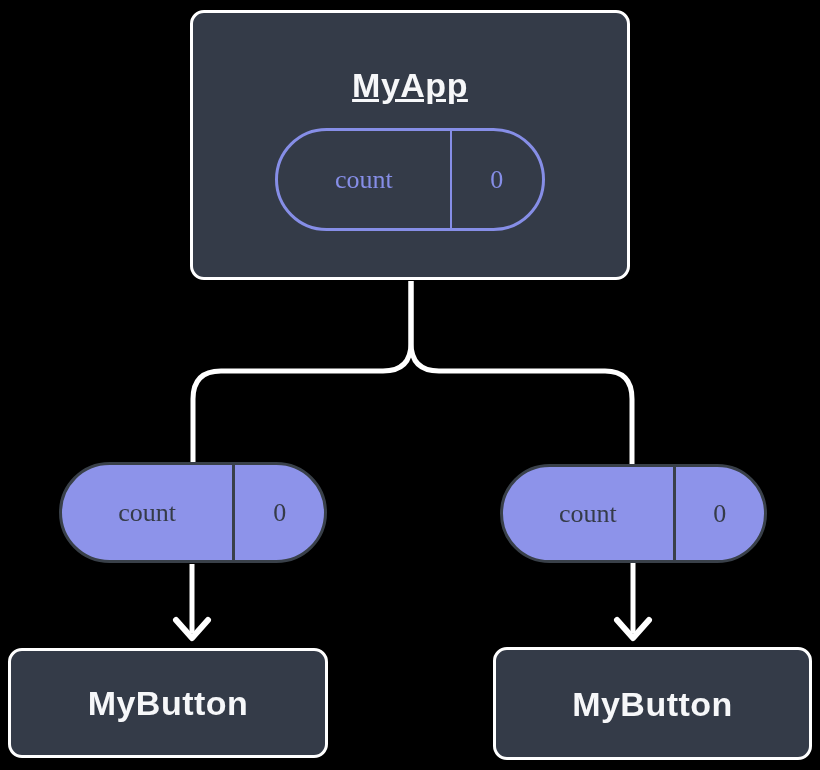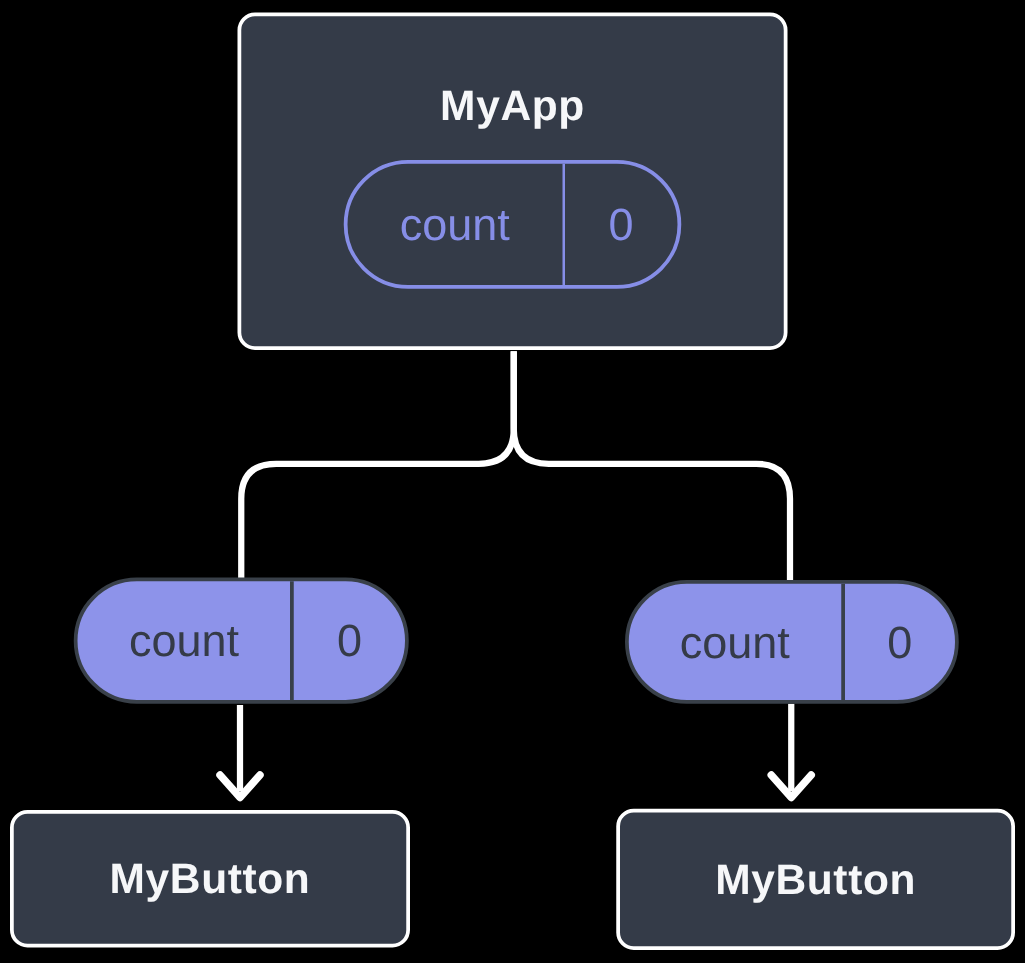--- a/index.html
+++ b/index.html
@@ -34,29 +34,30 @@
     display: block;
     width: 100%;
     text-align: center;
     color: #F6F7F9;
     font-size: 34px;
     font-weight: 700;
     line-height: 40px;
     letter-spacing: 0.5px;
   }
   #root-node { left: 190px; top: 10px; width: 440px; height: 270px; }
-  #root-node .node-label { position: absolute; top: 52px; left: 0; }
+  #root-node .node-label { position: absolute; top: 52px; left: 0; text-decoration: underline; }
 
   
   .pill {
     position: absolute;
     box-sizing: border-box;
     display: flex;
     align-items: stretch;
-    font-size: 36px;
+    font-size: 26px;
+    font-family: Liberation Serif, serif;
   }
   .pill .seg-name {
     flex: 0 0 65%;
     display: flex;
     align-items: center;
     justify-content: center;
   }
   .pill .seg-value {
     flex: 1 1 auto;
     display: flex;

